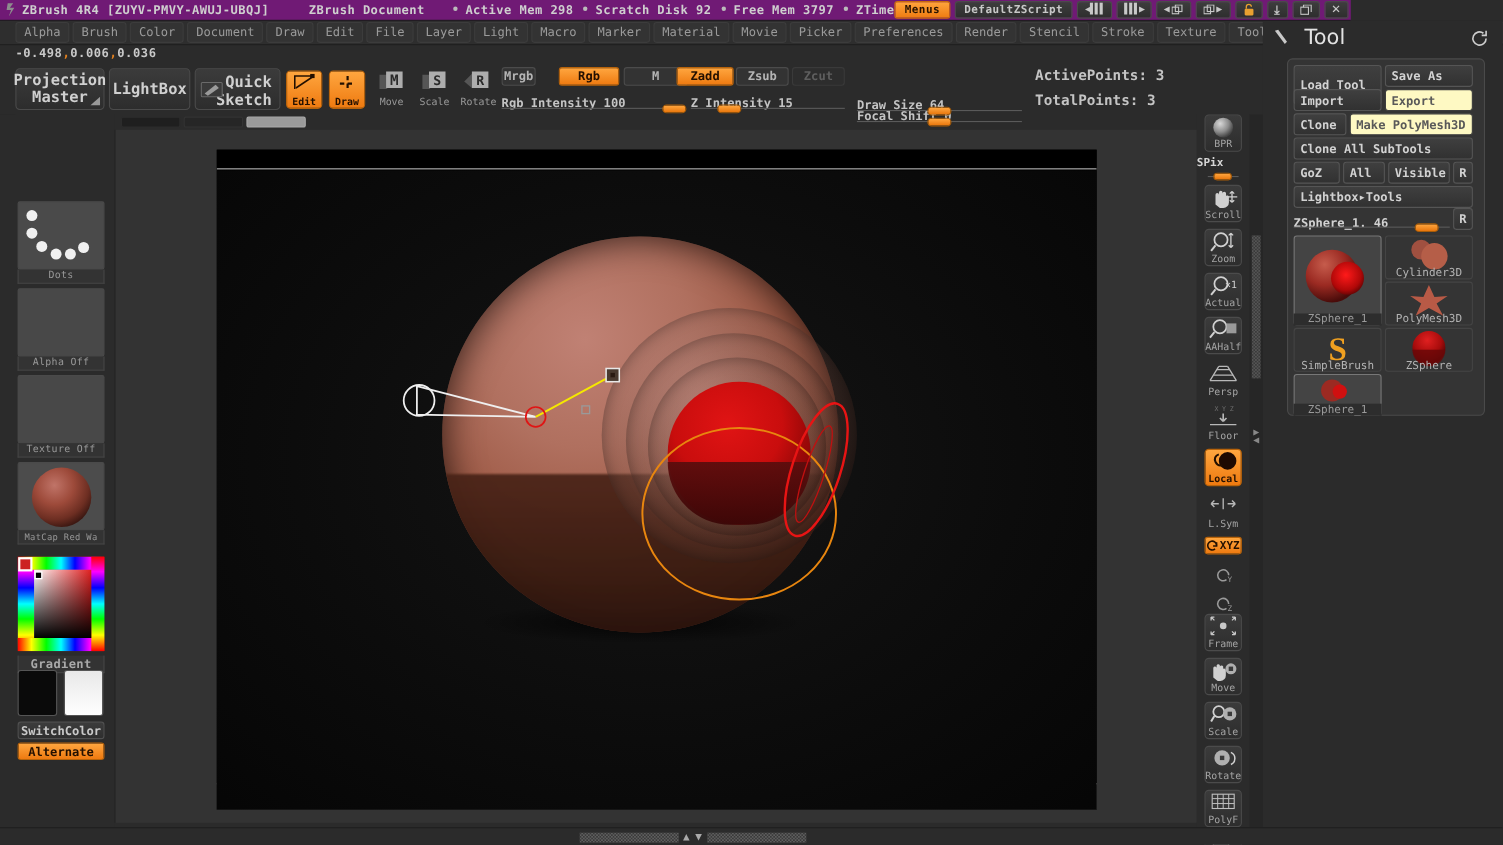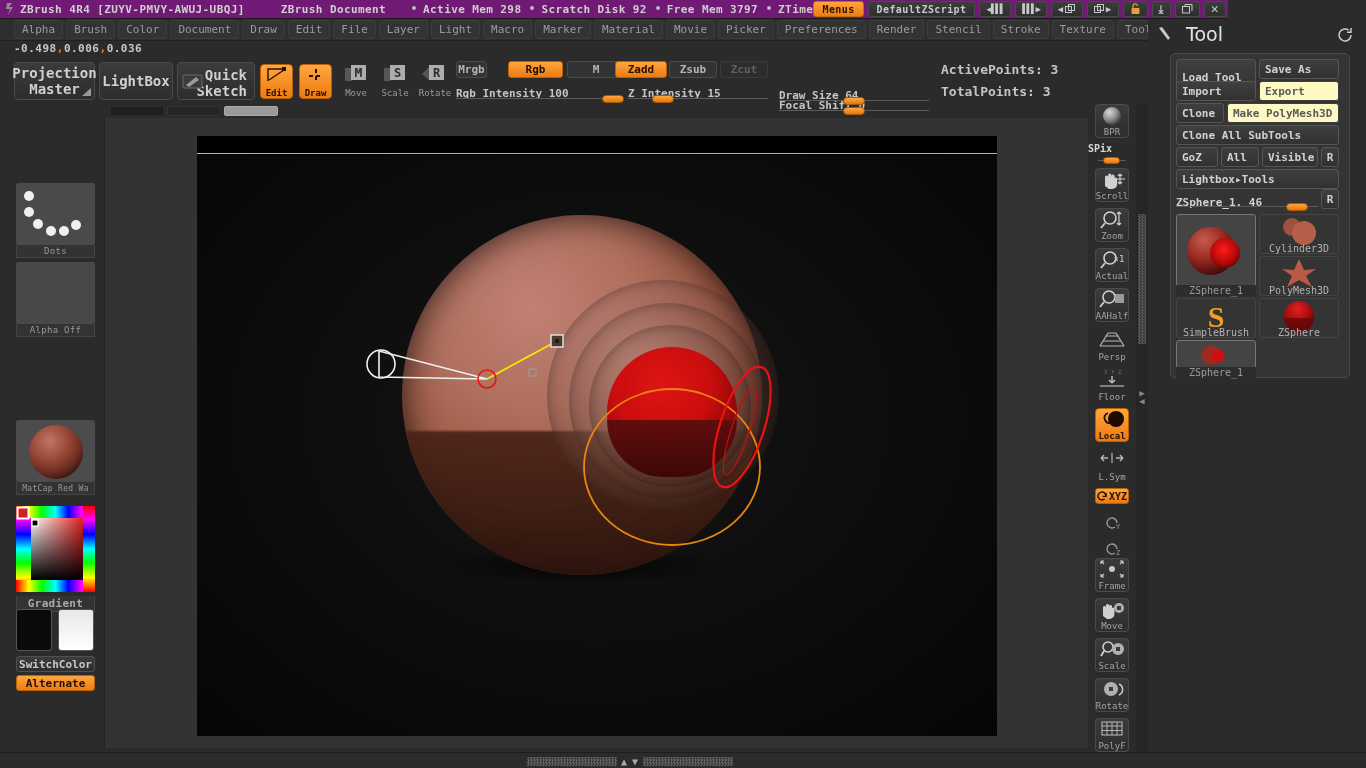--- a/index.html
+++ b/index.html
@@ -483,20 +483,24 @@
         </svg>
       </div>
       <div class="lp-cap">Dots</div>
     </div>
 
     <div class="lp-item" style="top:158px;">
       <div class="lp-thumb" style="background:#484848"></div>
       <div class="lp-cap">Alpha Off</div>
     </div>
 
+    <div class="lp-item" style="top:237px;">
+      <div class="lp-thumb" style="background:#484848"></div>
+      <div class="lp-cap">Texture Off</div>
+    </div>
 
     <div class="lp-item" style="top:316px;">
       <div class="lp-thumb">
         <svg width="79" height="62" viewBox="0 0 79 62">
           <rect width="79" height="62" fill="#4c4c4c"></rect>
           <defs>
               <radialGradient id="matg" cx="38%" cy="30%" r="72%">
             <stop offset="0%" stop-color="#c07468"></stop>
                 <stop offset="45%" stop-color="#9d4a3a"></stop>
             <stop offset="80%" stop-color="#6d2e22"></stop>

